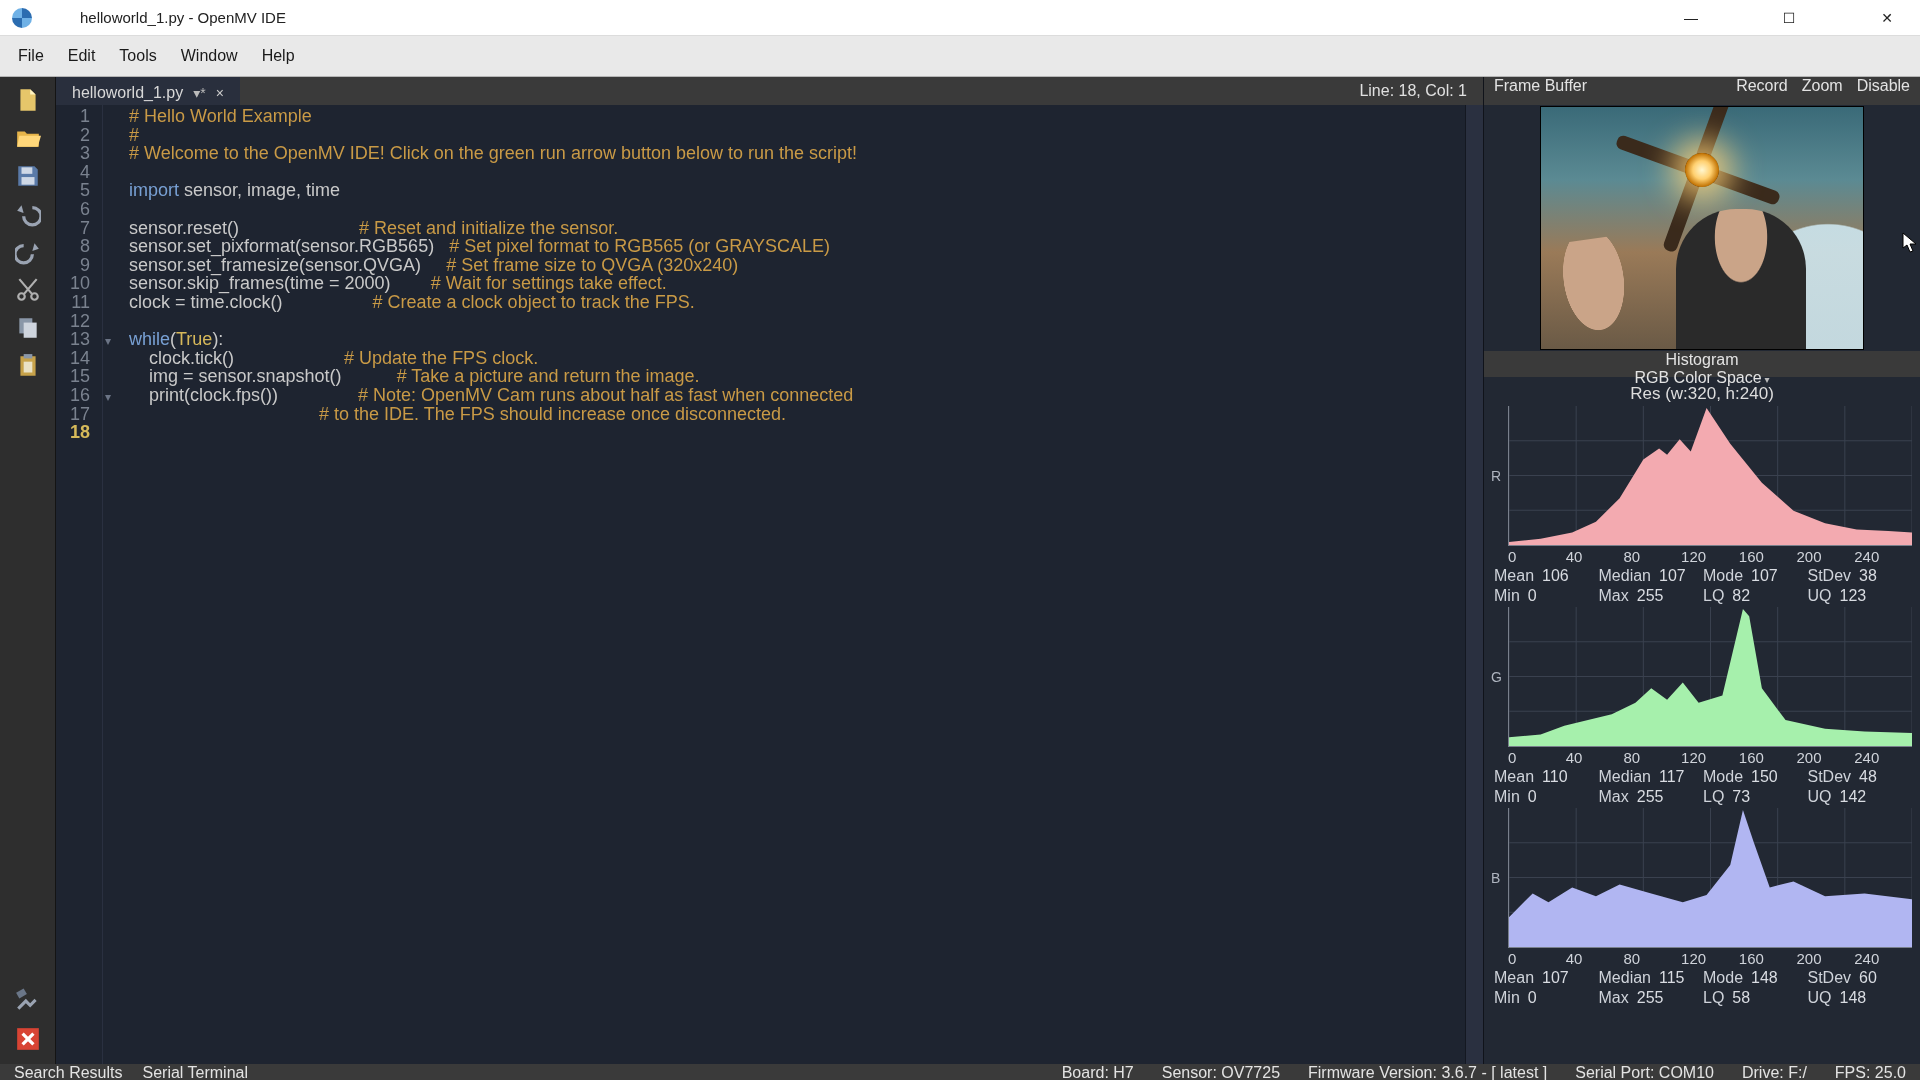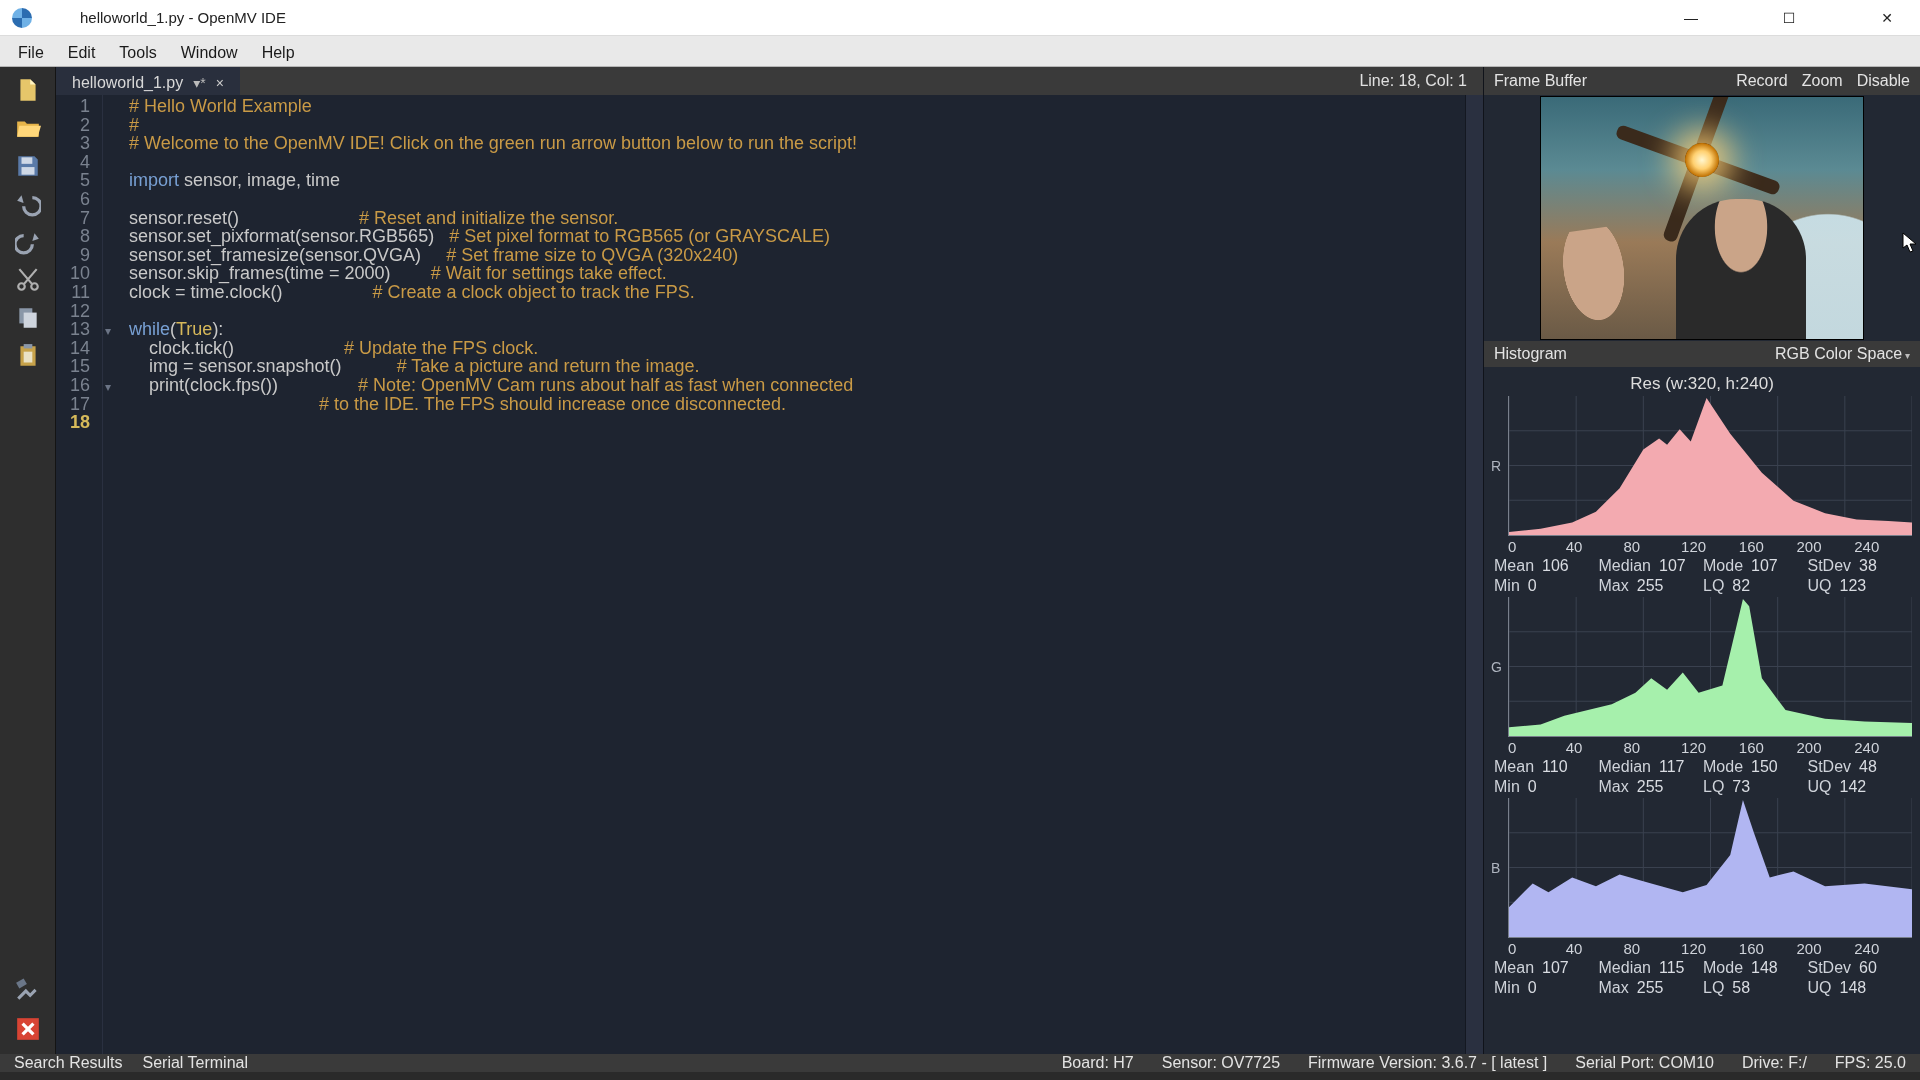--- a/index.html
+++ b/index.html
@@ -6,21 +6,21 @@
 html, body { width: 1920px; height: 1080px; overflow: hidden; background: #2a2a2a; color: #c8c8c8; }
 
 
 .titlebar { height: 36px; background: #ffffff; color: #222; display: flex; align-items: center; padding: 0 4px; border-bottom: 1px solid #dcdcdc; gap: 40px; }
 .titlebar .app-icon { width: 20px; height: 20px; margin: 0 8px; border-radius: 50%; background: conic-gradient(#2b6cb0 0 90deg,#6fb1e6 90deg 180deg,#2b6cb0 180deg 270deg,#6fb1e6 270deg 360deg); }
 .titlebar .title { font-size: 15px; }
 .titlebar .spacer { flex: 1; }
 .titlebar .winbtn { width: 58px; height: 36px; display: flex; align-items: center; justify-content: center; font-size: 14px; color: #222; }
 
 
-.menubar { height: 31px; background: #e9e9e9; color: #1a1a1a; display: flex; align-items: flex-end; padding: 0 6px; border-bottom: 1px solid #b5b5b5; }
+.menubar { height: 41px; background: #e9e9e9; color: #1a1a1a; display: flex; align-items: center; padding: 0 6px; border-bottom: 1px solid #b5b5b5; }
 .menubar .menu { padding: 4px 12px; font-size: 16px; }
 
 
 .workspace { display: flex; height: calc(1080px - 36px - 31px - 26px); background: #1e2430; }
 
 
 .toolbar { width: 56px; background: #2e2e2e; display: flex; flex-direction: column; align-items: center; padding-top: 6px; gap: 4px; border-right: 1px solid #141414; }
 .toolbar .tbtn { width: 42px; height: 34px; display: flex; align-items: center; justify-content: center; }
 .toolbar .tbtn svg { width: 26px; height: 26px; }
 .toolbar .bottom-btns { margin-top: auto; margin-bottom: 8px; display: flex; flex-direction: column; gap: 4px; align-items: center; }
@@ -42,35 +42,35 @@
 .foldcol .fold { position: absolute; left: 2px; color: #6b7485; font-size: 12px; }
 .code { flex: 1; padding: 2px 0 0 6px; white-space: pre; color: #c9c9c9; }
 .cm  { color: #c99a46; }   
 .kw  { color: #78a0d4; }   
 .id  { color: #c9c9c9; }
 .bool{ color: #d6b85a; }
 .vscroll { width: 18px; background: #2a3040; border-left: 1px solid #141821; }
 
 
 .rightpanel { width: 437px; background: #222833; display: flex; flex-direction: column; border-left: 1px solid #10131a; }
-.panelhdr { height: 28px; background: #3a3a3a; color: #e3e3e3; display: flex; align-items: center; font-size: 16px; padding: 0 10px; gap: 14px; }
+.panelhdr { height: 28px; background: #3a3a3a; color: #e3e3e3; display: flex; align-items: flex-start; font-size: 16px; padding: 0 10px; gap: 14px; }
 .panelhdr .grow { flex: 1; }
 .panelhdr .act { font-size: 16px; }
 
 .framebox { height: 246px; display: flex; align-items: center; justify-content: center; background: #222833; }
 .frame { width: 324px; height: 244px; background: linear-gradient(180deg,#3a6a78 0%,#5b8a93 30%,#9a7a58 60%,#6a5a46 100%); position: relative; border: 1px solid #000; overflow: hidden; }
 
 .frame .fan { position: absolute; left: 50%; top: 26%; width: 120px; height: 120px; transform: translate(-50%,-50%); }
 .frame .fan .hub { position: absolute; left: 50%; top: 50%; width: 34px; height: 34px; background: radial-gradient(circle,#fff7d0 0%,#ffd070 38%,#c07000 70%); border-radius: 50%; transform: translate(-50%,-50%); box-shadow: 0 0 30px 14px rgba(255,210,120,.8); }
 .frame .fan .blade { position: absolute; left: 50%; top: 50%; width: 86px; height: 14px; background: #3a2a1c; border-radius: 6px; transform-origin: 0 50%; }
 .frame .person { position: absolute; left: 42%; bottom: 0; width: 130px; height: 140px; background: radial-gradient(ellipse at 50% 20%,#caa488 0 28%,transparent 29%), linear-gradient(#2a2a2a,#2a2a2a); border-top-left-radius: 60px; border-top-right-radius: 60px; }
 .frame .hand { position: absolute; left: 6%; bottom: 4%; width: 70px; height: 100px; background: radial-gradient(ellipse at 50% 40%,#caa488 0 60%,transparent 61%); transform: rotate(-8deg); }
 .frame .umbrella { position: absolute; right: -10px; bottom: -10px; width: 150px; height: 150px; background: radial-gradient(circle at 70% 70%, #cde6ef 0 60%, transparent 61%); opacity: .9; }
 
-.histhdr { height: 26px; background: #3a3a3a; color: #e3e3e3; display: flex; align-items: center; font-size: 16px; padding: 0 10px; }
+.histhdr { height: 26px; background: #3a3a3a; color: #e3e3e3; display: flex; align-items: center; font-size: 16px; padding: 0 10px; flex-direction: column; }
 .histhdr .grow { flex: 1; }
 .histhdr .dd::after { content: " \25BE"; font-size: 10px; color: #bbb; }
 .resline { text-align: center; font-size: 17px; padding: 7px 0 2px; color: #ddd; }
 
 .histarea { flex: 1; overflow: hidden; display: flex; flex-direction: column; }
 .histblock { padding: 0 8px 2px 8px; }
 .histchart { height: 140px; position: relative; margin-left: 16px; border-left: 1px solid #79808c; border-bottom: 1px solid #79808c; }
 .histchart .ylab { position: absolute; left: -18px; top: 50%; transform: translateY(-50%) rotate(0deg); color: #aeb4bf; font-size: 14px; }
 .histchart .grid line { stroke: #3a414f; stroke-width: 1; }
 .xticks { display: flex; margin-left: 16px; font-size: 15px; color: #cfd3da; padding-top: 2px; }

